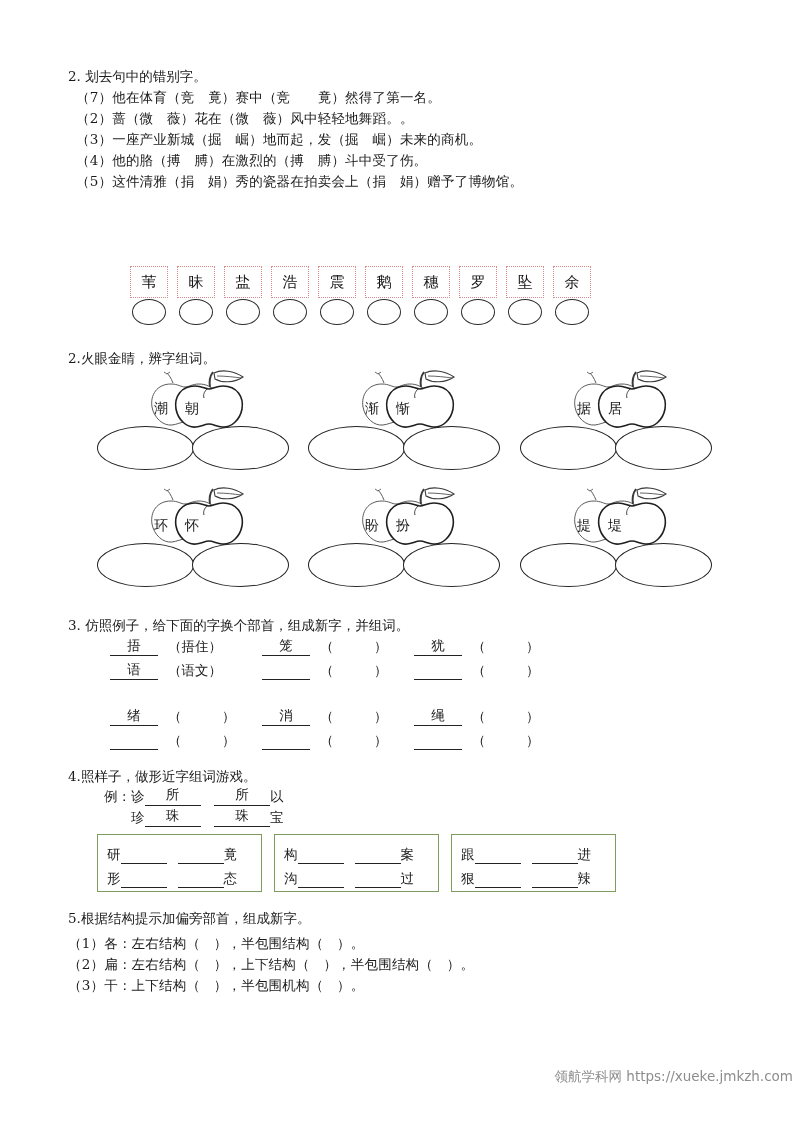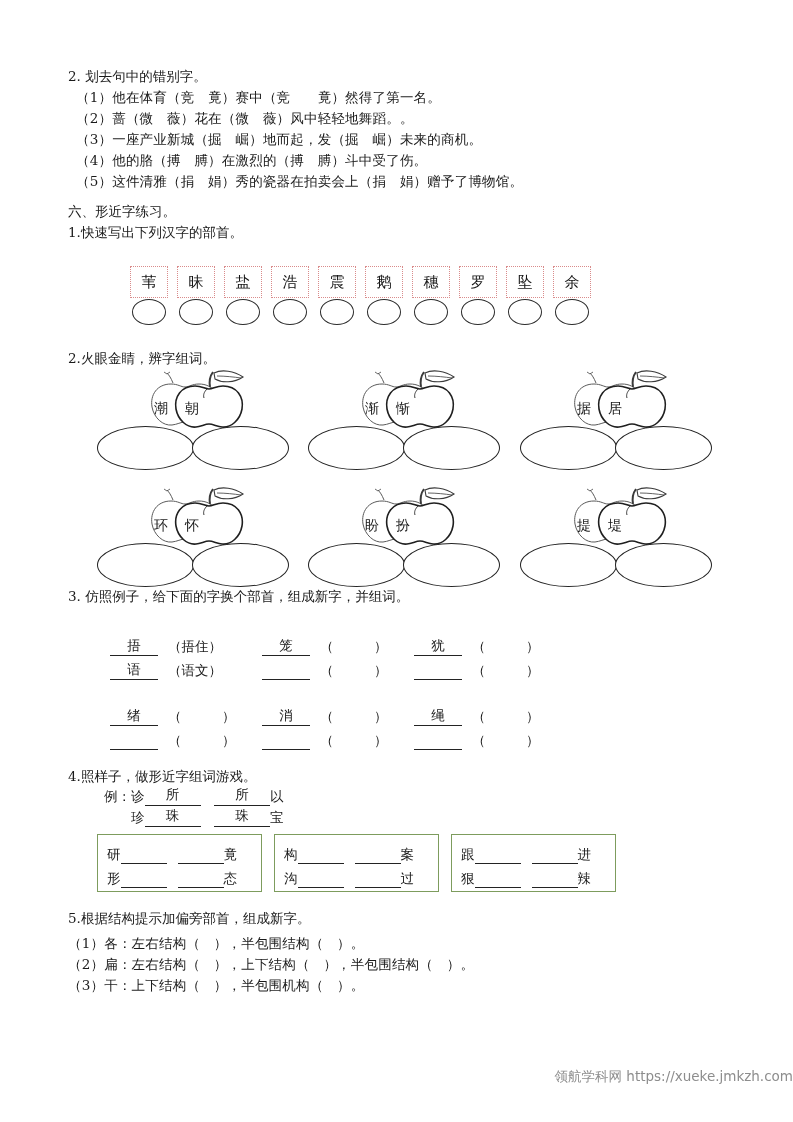--- a/index.html
+++ b/index.html
@@ -77,21 +77,21 @@
   .apple-char {
     position: absolute;
     font-size: 14px;
     color: #181818;
     line-height: 1;
   }
   .apple-char.left  { left: 17px; top: 31px; }
   .apple-char.right { left: 48px; top: 31px; }
 
   
-  #sec3head { position: absolute; left: 68px; top: 586px; }
+  #sec3head { position: absolute; left: 68px; top: 615px; }
   #sec3 { position: absolute; left: 110px; top: 632px; }
   .s3-block { display: flex; }
   .s3-block + .s3-block { margin-top: 22px; }
   .s3-col { width: 152px; }
   .s3-row { height: 24px; display: flex; align-items: flex-end; font-size: 13.5px; }
   .s3-blank {
     display: inline-block;
     width: 48px;
     border-bottom: 1.1px solid #232323;
     text-align: center;
@@ -144,31 +144,27 @@
     font-family: "DejaVu Sans", "Liberation Sans", sans-serif;
   }
 </style>
 </head>
 <body>
 
 <div class="page">
 
   <div id="sec2">
     <div class="sec-head">2. 划去句中的错别字。</div>
-    <div class="line indent">（1）他在体育（竞　竟）赛中（竞　　竟）然得了第一名。</div>
+    <div class="line indent">（7）他在体育（竞　竟）赛中（竞　　竟）然得了第一名。</div>
     <div class="line indent">（2）蔷（微　薇）花在（微　薇）风中轻轻地舞蹈。。</div>
     <div class="line indent">（3）一座产业新城（掘　崛）地而起，发（掘　崛）未来的商机。</div>
     <div class="line indent">（4）他的胳（搏　膊）在激烈的（搏　膊）斗中受了伤。</div>
     <div class="line indent">（5）这件清雅（捐　娟）秀的瓷器在拍卖会上（捐　娟）赠予了博物馆。</div>
   </div>
 
-  <div id="sec6head">
-    <div class="sec-head">六、形近字练习。</div>
-    <div class="sec-head">1.快速写出下列汉字的部首。</div>
-  </div>
 
   <div id="radicals">
     <div class="rad-row">
         <div class="rad-cell">
           <div class="rad-box">
             <span class="rad-char">苇</span>
           </div>
           <div class="rad-circle"></div>
         </div>
         <div class="rad-cell">

